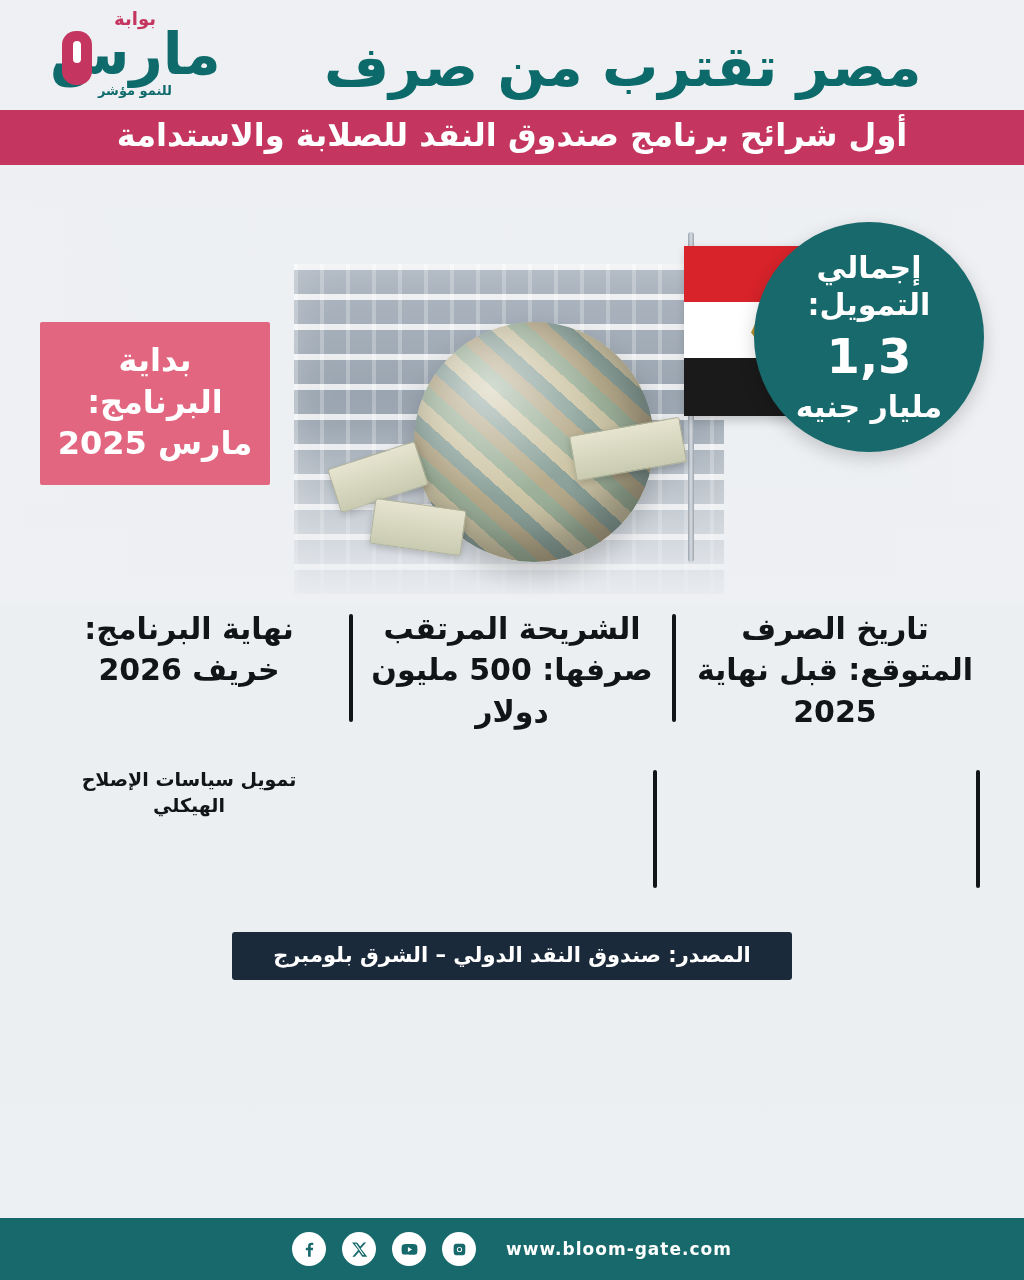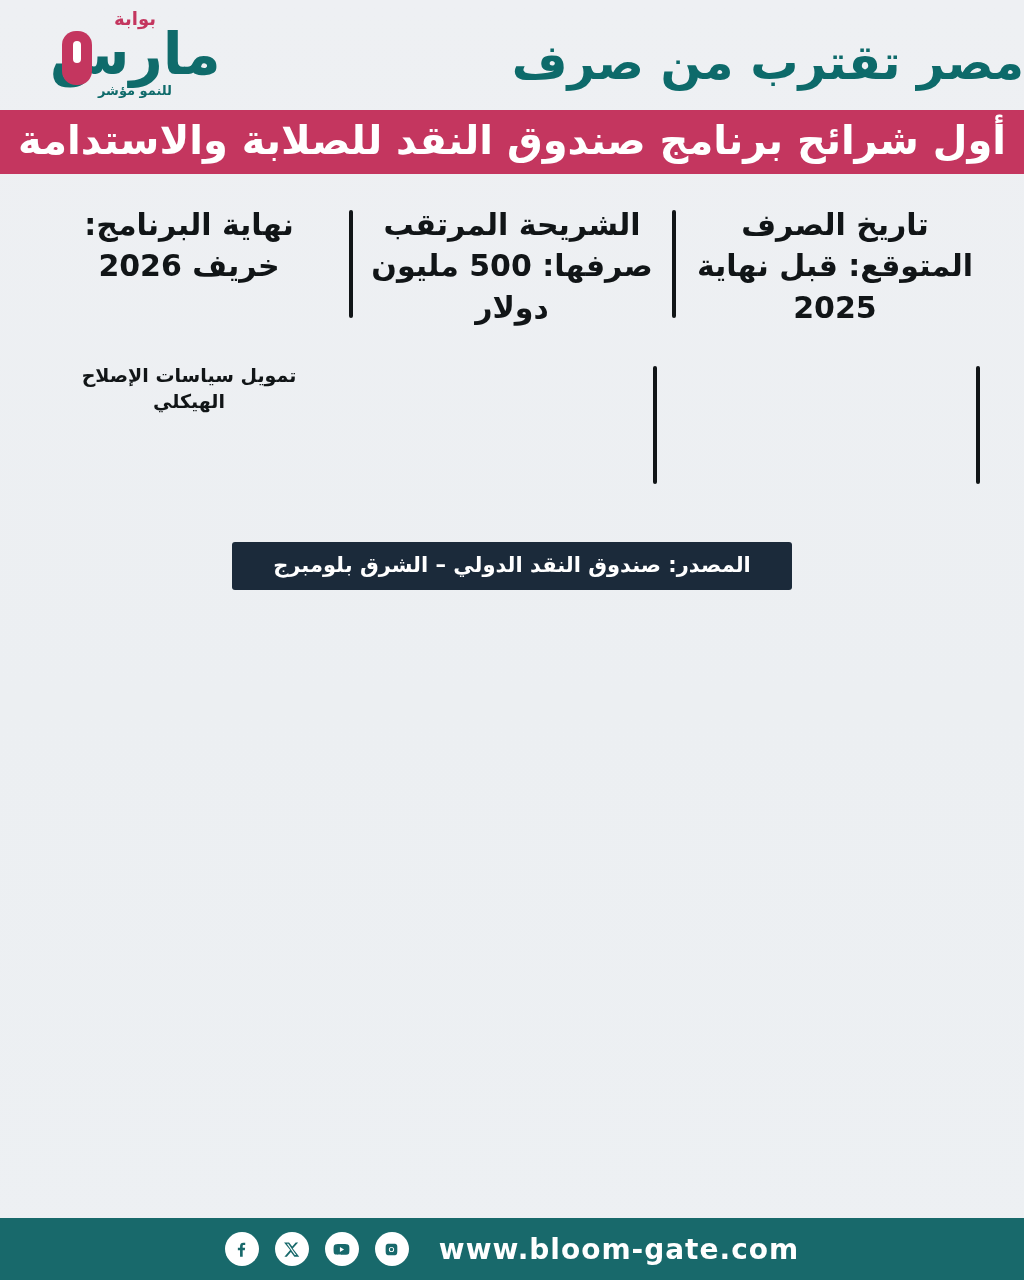--- a/index.html
+++ b/index.html
@@ -74,33 +74,33 @@
     font-size: 13px;
     color: #0f6b6b;
     font-weight: bold;
     margin-top: 0;
   }
   .title-1 {
     position: absolute;
     top: 34px;
     right: 0;
     width: 700px;
-    text-align: right;
-    font-size: 48px;
+    text-align: left;
+    font-size: 56px;
     font-weight: bold;
     color: #0d6a6a;
     letter-spacing: 0px;
   }
   .title-2 {
     position: absolute;
     top: 110px;
     right: 0;
     left: 0;
     text-align: center;
-    font-size: 40px;
+    font-size: 32px;
     font-weight: bold;
     color: #ffffff;
     background: #c4365f;
     padding: 8px 0 12px 0;
     line-height: 1.1;
   }
 
   
   .hero {
     position: relative;
@@ -274,21 +274,21 @@
   .goal-divider {
     width: 4px;
     height: 118px;
     background: #111517;
     border-radius: 2px;
     margin-top: 4px;
   }
 
   
   .source {
-    margin: 58px auto 0 auto;
+    margin: 44px auto 0 auto;
     width: 560px;
     background: #1b2a3a;
     color: #ffffff;
     text-align: center;
     font-size: 21px;
     font-weight: bold;
     padding: 11px 0 13px 0;
     border-radius: 3px;
   }
 
@@ -314,21 +314,21 @@
     color: #18696b;
     display: flex;
     align-items: center;
     justify-content: center;
     font-size: 18px;
     font-weight: bold;
   }
   .social svg { width: 19px; height: 19px; fill: #18696b; }
   .site {
     color: #ffffff;
-    font-size: 28px;
+    font-size: 17px;
     font-weight: bold;
     letter-spacing: 1px;
     margin-left: 14px;
   }
 </style>
 </head>
 <body>
 
 <div class="page">
 
@@ -340,20 +340,42 @@
         <span>مارس</span>
         <span class="logo-mark"></span>
       </div>
       <div class="logo-sub">للنمو مؤشر</div>
     </div>
 
     <div class="title-1">مصر تقترب من صرف</div>
     <div class="title-2">أول شرائح برنامج صندوق النقد للصلابة والاستدامة</div>
   </div>
 
+  <div class="hero">
+    <div class="building"></div>
+    <div class="building-fade"></div>
+
+    <div class="flag-pole"></div>
+    <div class="flag">
+      <div class="flag-eagle"></div>
+    </div>
+
+    <div class="globe"></div>
+    <div class="bill b1"></div>
+    <div class="bill b2"></div>
+    <div class="bill b3"></div>
+
+    <div class="circle-badge">
+      <div class="lbl">إجمالي التمويل:</div>
+      <div class="num">1,3</div>
+      <div class="unit">مليار جنيه</div>
+    </div>
+
+    <div class="pink-badge">بداية البرنامج: مارس 2025</div>
+  </div>
 
   <div class="stats">
     <div class="stat">تاريخ الصرف المتوقع: قبل نهاية 2025</div>
     <div class="divider"></div>
     <div class="stat">الشريحة المرتقب صرفها: 500 مليون دولار</div>
     <div class="divider"></div>
     <div class="stat">نهاية البرنامج: خريف 2026</div>
   </div>
 
   <div class="goals">

